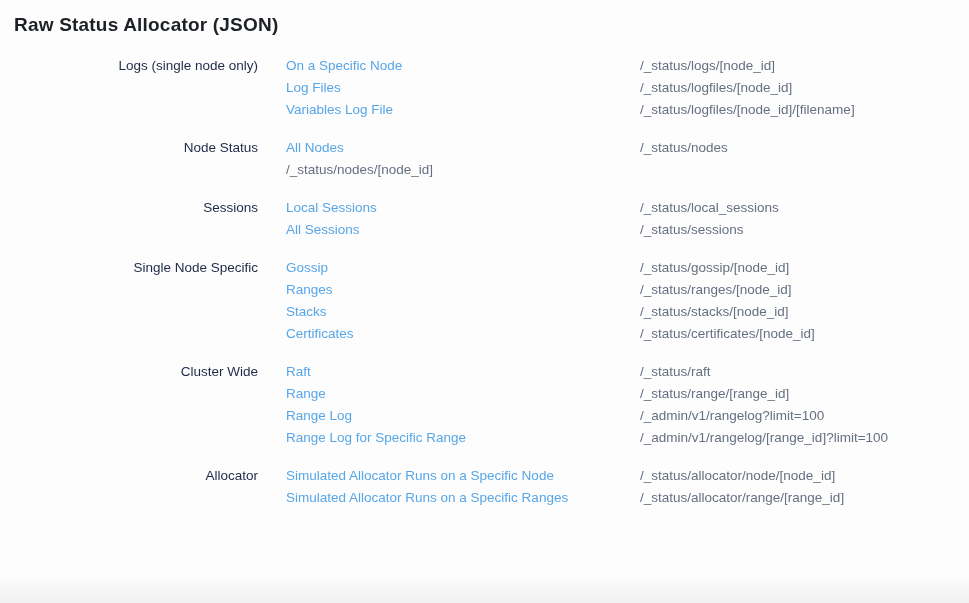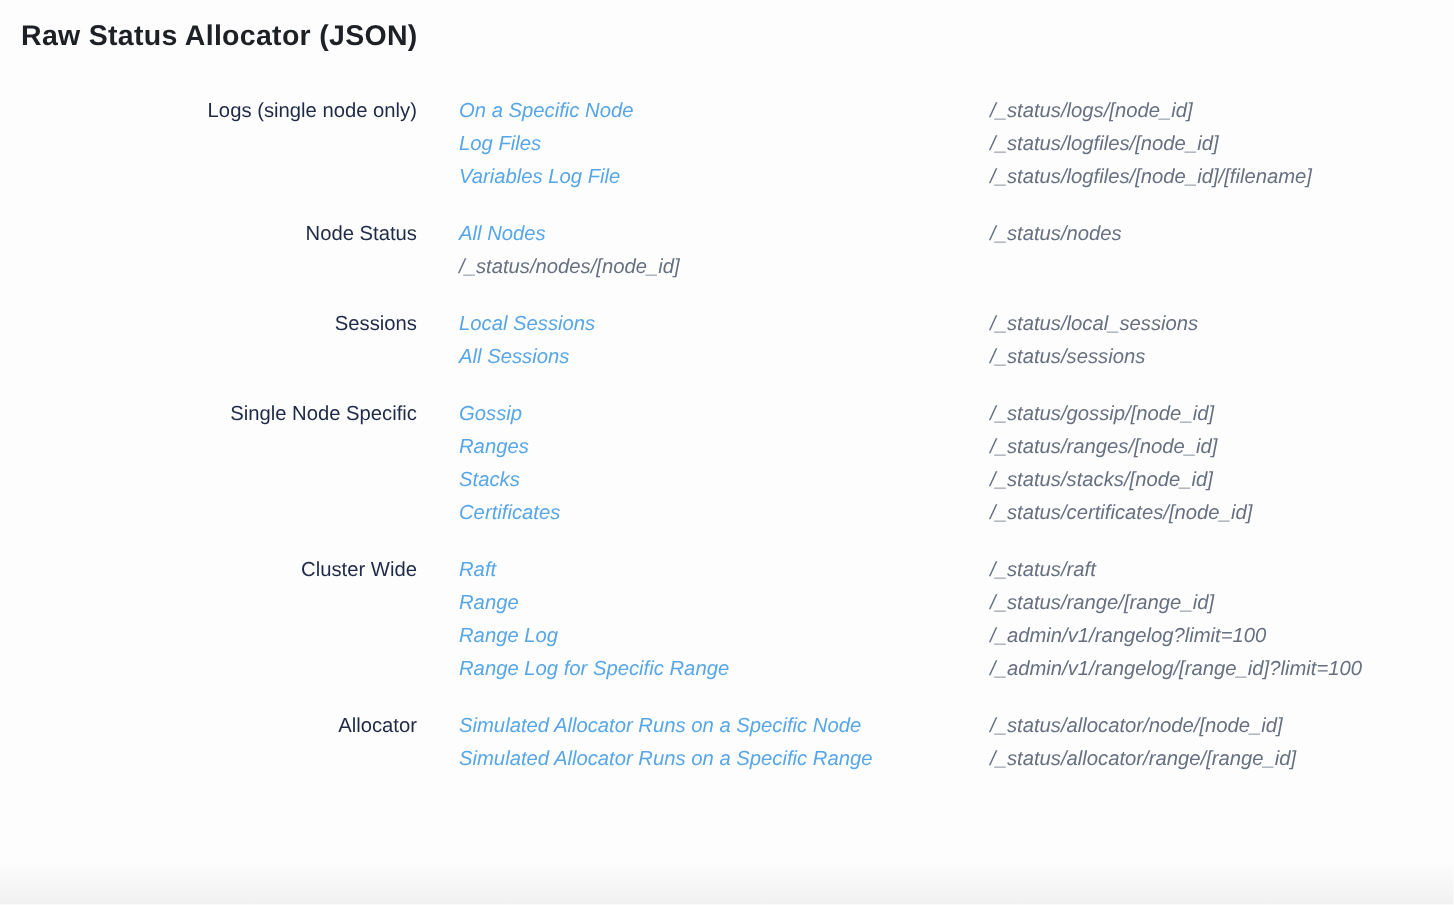--- a/index.html
+++ b/index.html
@@ -28,38 +28,36 @@
   .page-title {
     margin: 0;
     padding: 13px 0 0 14px;
     font-size: 19px;
     line-height: 23px;
     font-weight: 600;
     letter-spacing: 0.2px;
     color: var(--title);
   }
   .sections {
-    margin-top: 27px;
-    padding-left: 20px;
+    margin-top: 19px;
   }
   .section {
     display: flex;
     margin-bottom: 16px;
   }
   .category {
     width: 258px;
     flex: 0 0 258px;
     text-align: right;
     font-size: 13.5px;
     line-height: 22px;
     color: var(--category);
   }
   .rows {
     margin-left: 28px;
-    font-style: italic;
   }
   .row {
     display: flex;
     line-height: 22px;
     font-size: 13.5px;
   }
   .link {
     width: 354px;
     flex: 0 0 354px;
     color: var(--link);
@@ -187,20 +185,20 @@
 
   <div class="section">
     <div class="category">Allocator</div>
     <div class="rows">
   <div class="row">
     <a class="link" href="#">Simulated Allocator Runs on a Specific Node</a>
     <div class="path">/_status/allocator/node/[node_id]</div>
   </div>
 
   <div class="row">
-    <a class="link" href="#">Simulated Allocator Runs on a Specific Range</a>
+    <a class="link" href="#">Simulated Allocator Runs on a Specific Ranges</a>
     <div class="path">/_status/allocator/range/[range_id]</div>
   </div>
 </div>
   </div>
 </div>
   <div class="footer-strip"></div>
 </div>
 
 </body></html>

